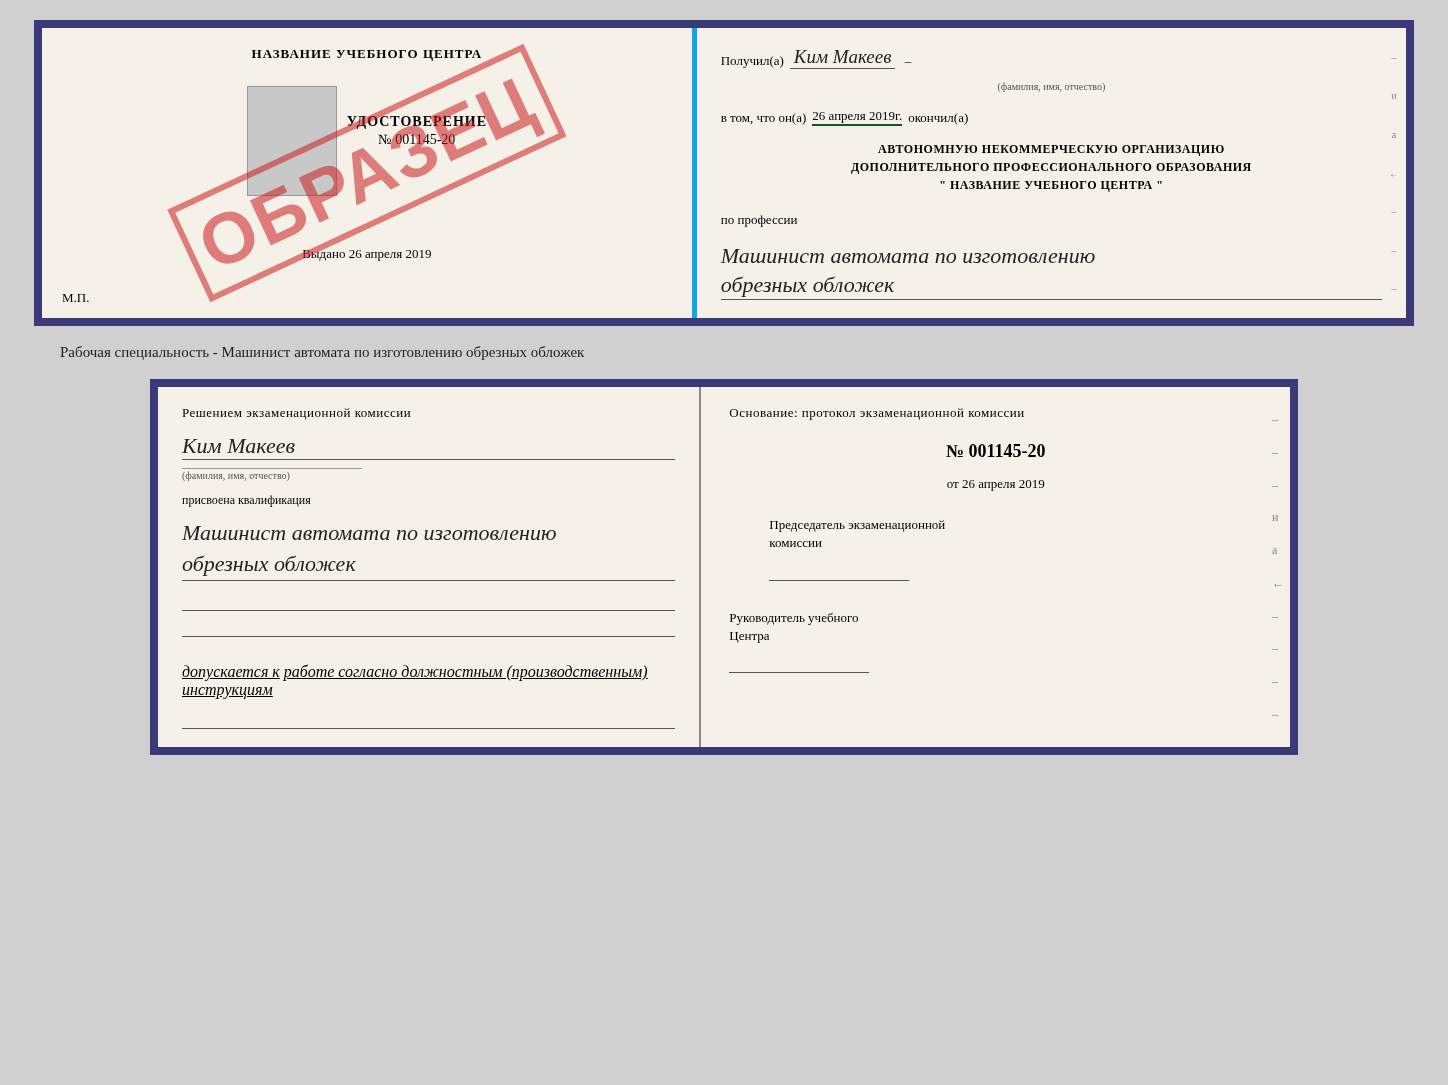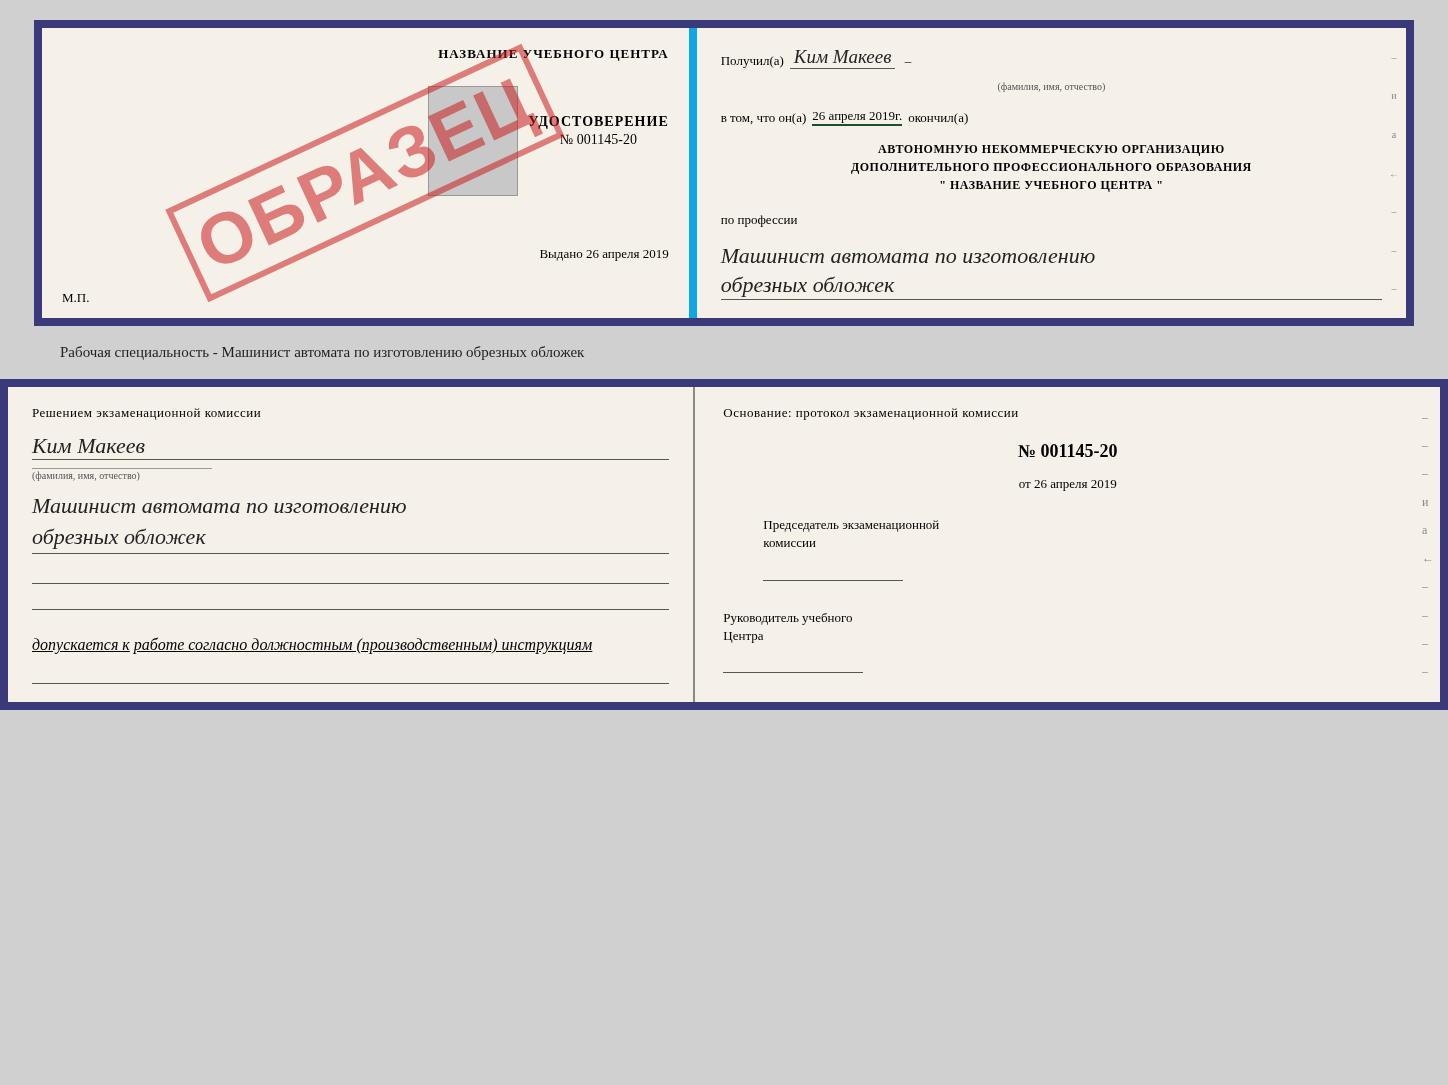--- a/index.html
+++ b/index.html
@@ -20,26 +20,26 @@
       background: #f5f0e8;
       border: 8px solid #3a3a7a;
       width: 1380px;
       display: flex;
       position: relative;
       overflow: hidden;
     }
 
     .doc-left {
       width: 48%;
-      border-right: 8px solid #0ea5e9;
+      border-right: 5px solid #0ea5e9;
       padding: 18px 20px;
       position: relative;
       display: flex;
       flex-direction: column;
-      align-items: flex-end;
+      align-items: center;
     }
 
     .doc-right {
       width: 52%;
       padding: 18px 24px;
       display: flex;
       flex-direction: column;
       gap: 10px;
     }
 
@@ -172,21 +172,21 @@
       font-size: 15px;
       color: #222;
       align-self: flex-start;
       padding-left: 40px;
     }
 
     
     .doc-bottom {
       background: #f5f0e8;
       border: 8px solid #3a3a7a;
-      width: 1448px;
+      width: 1148px;
       display: flex;
       position: relative;
       overflow: hidden;
     }
 
     .doc-bottom-left {
       width: 48%;
       border-right: 2px solid #888;
       padding: 18px 24px;
       display: flex;
@@ -405,20 +405,21 @@
 <div class="caption-text">Рабочая специальность - Машинист автомата по изготовлению обрезных обложек</div>
 
 <div class="doc-bottom">
 
   <div class="doc-bottom-left">
     <div class="resheniem-title">Решением экзаменационной комиссии</div>
 
     <div class="kim-makeev-handwritten">Ким Макеев</div>
     <div class="fio-subtitle">(фамилия, имя, отчество)</div>
 
+    <div class="prisvoena-kval">присвоена квалификация</div>
 
     <div class="qualification-handwritten">
       <div>Машинист автомата по изготовлению</div>
       <div>обрезных обложек</div>
     </div>
 
     <div class="lines-block">
       <div class="underline-row"></div>
       <div class="underline-row"></div>
     </div>

